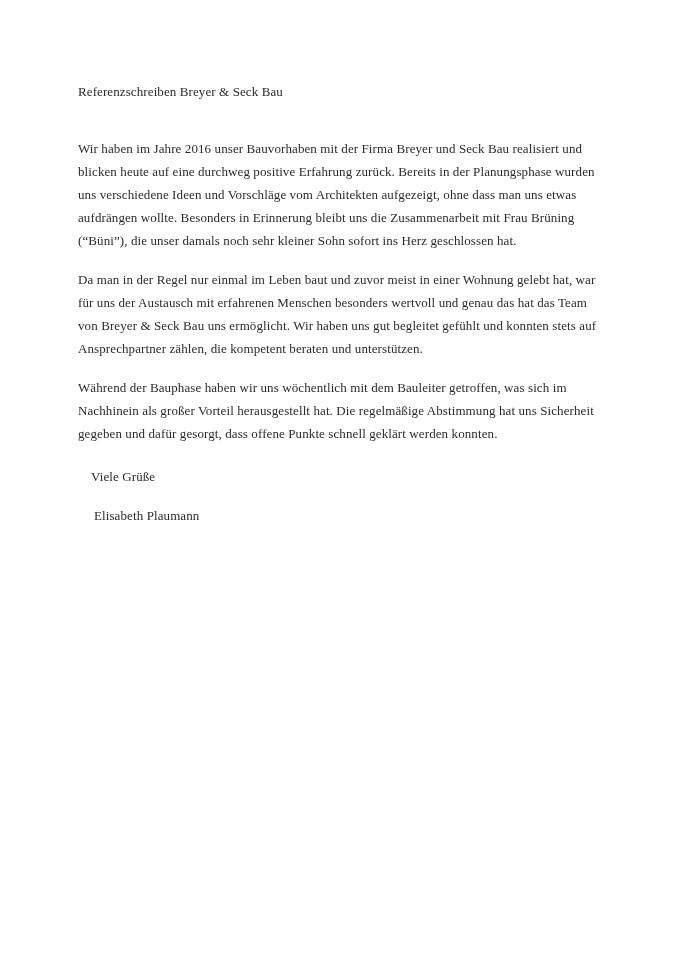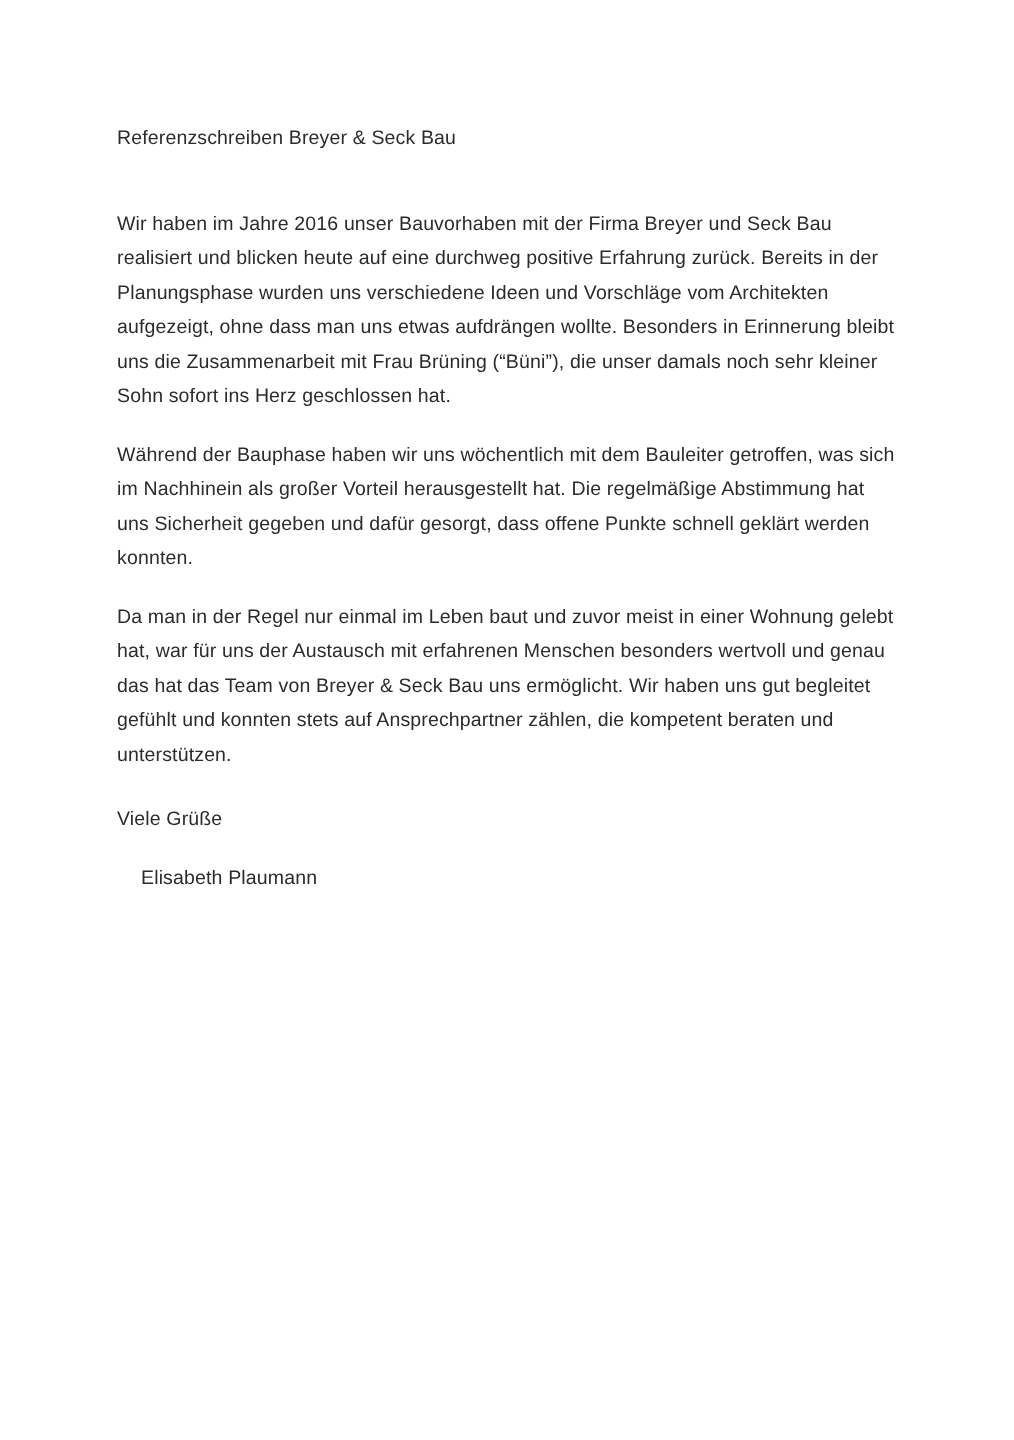--- a/index.html
+++ b/index.html
@@ -6,40 +6,40 @@
     margin: 0;
     padding: 0;
     background: #ffffff;
   }
   .page {
     position: relative;
     width: 676px;
     height: 864px;
     background: #ffffff;
     overflow: hidden;
-    font-family: Liberation Sans, sans-serif;
+    font-family: Liberation Serif, serif;
   }
   .content {
     position: absolute;
     top: 80px;
     left: 78px;
     width: 522px;
     color: #2b2b2b;
     font-size: 13px;
     line-height: 23px;
     letter-spacing: 0.1px;
   }
   .doc-title {
     margin: 0 0 34px 0;
   }
   .para {
     margin: 16px 0 16px 0;
   }
   .closing {
-    margin: 20px 0 6px 0;
+    margin: 20px 0 6px 13px;
   }
   .signature {
     margin: 16px;
   }
   .page-edge-line {
     position: absolute;
     left: 0;
     top: 955px;
     width: 676px;
     height: 1px;
@@ -48,23 +48,23 @@
 </style>
 </head>
 <body>
 
 <div class="page">
   <div class="content">
     <p class="doc-title">Referenzschreiben Breyer &amp; Seck Bau</p>
 
     <p class="para">Wir haben im Jahre 2016 unser Bauvorhaben mit der Firma Breyer und Seck Bau realisiert und blicken heute auf eine durchweg positive Erfahrung zurück. Bereits in der Planungsphase wurden uns verschiedene Ideen und Vorschläge vom Architekten aufgezeigt, ohne dass man uns etwas aufdrängen wollte. Besonders in Erinnerung bleibt uns die Zusammenarbeit mit Frau Brüning (“Büni”), die unser damals noch sehr kleiner Sohn sofort ins Herz geschlossen hat.</p>
 
+    <p class="para">Da man in der Regel nur einmal im Leben baut und zuvor meist in einer Wohnung gelebt hat, war für uns der Austausch mit erfahrenen Menschen besonders wertvoll und genau das hat das Team von Breyer &amp; Seck Bau uns ermöglicht. Wir haben uns gut begleitet gefühlt und konnten stets auf Ansprechpartner zählen, die kompetent beraten und unterstützen.</p>
+
     <p class="para">Während der Bauphase haben wir uns wöchentlich mit dem Bauleiter getroffen, was sich im Nachhinein als großer Vorteil herausgestellt hat. Die regelmäßige Abstimmung hat uns Sicherheit gegeben und dafür gesorgt, dass offene Punkte schnell geklärt werden konnten.</p>
-
-    <p class="para">Da man in der Regel nur einmal im Leben baut und zuvor meist in einer Wohnung gelebt hat, war für uns der Austausch mit erfahrenen Menschen besonders wertvoll und genau das hat das Team von Breyer &amp; Seck Bau uns ermöglicht. Wir haben uns gut begleitet gefühlt und konnten stets auf Ansprechpartner zählen, die kompetent beraten und unterstützen.</p>
 
 
     <p class="closing">Viele Grüße</p>
 
     <p class="signature">Elisabeth Plaumann</p>
   </div>
 
   <div class="page-edge-line"></div>
 </div>
 

